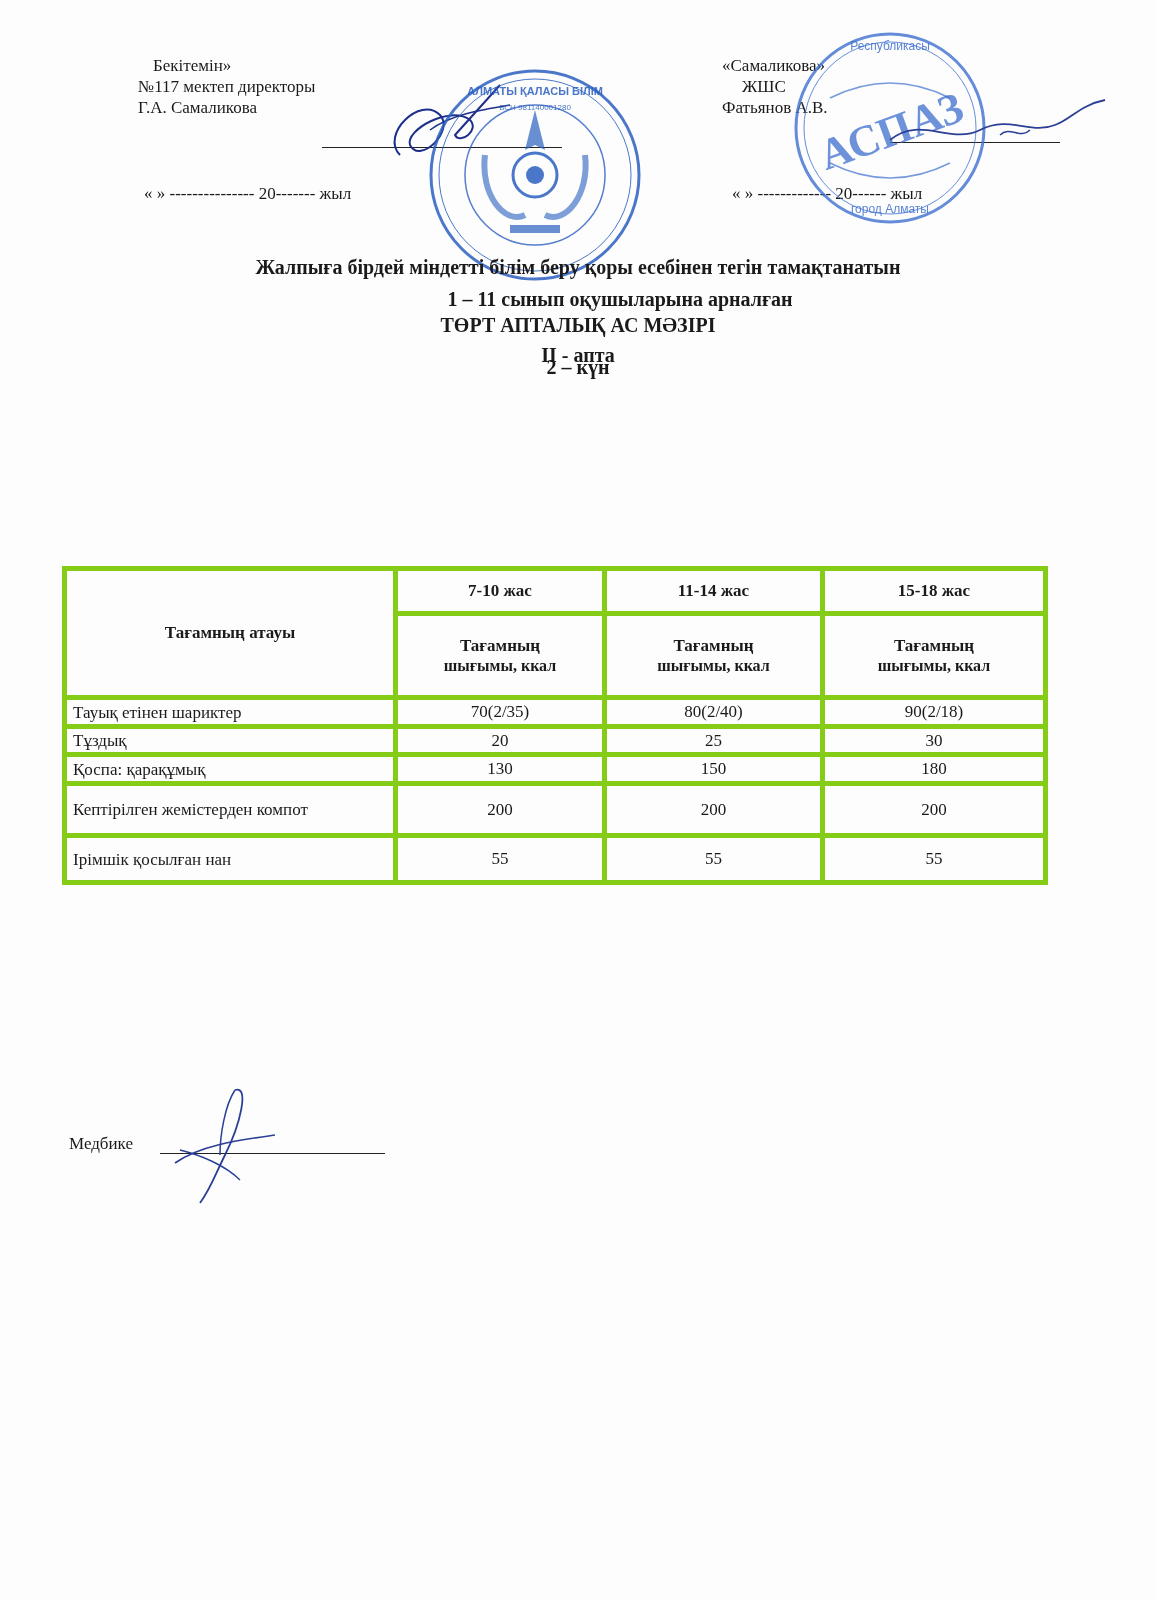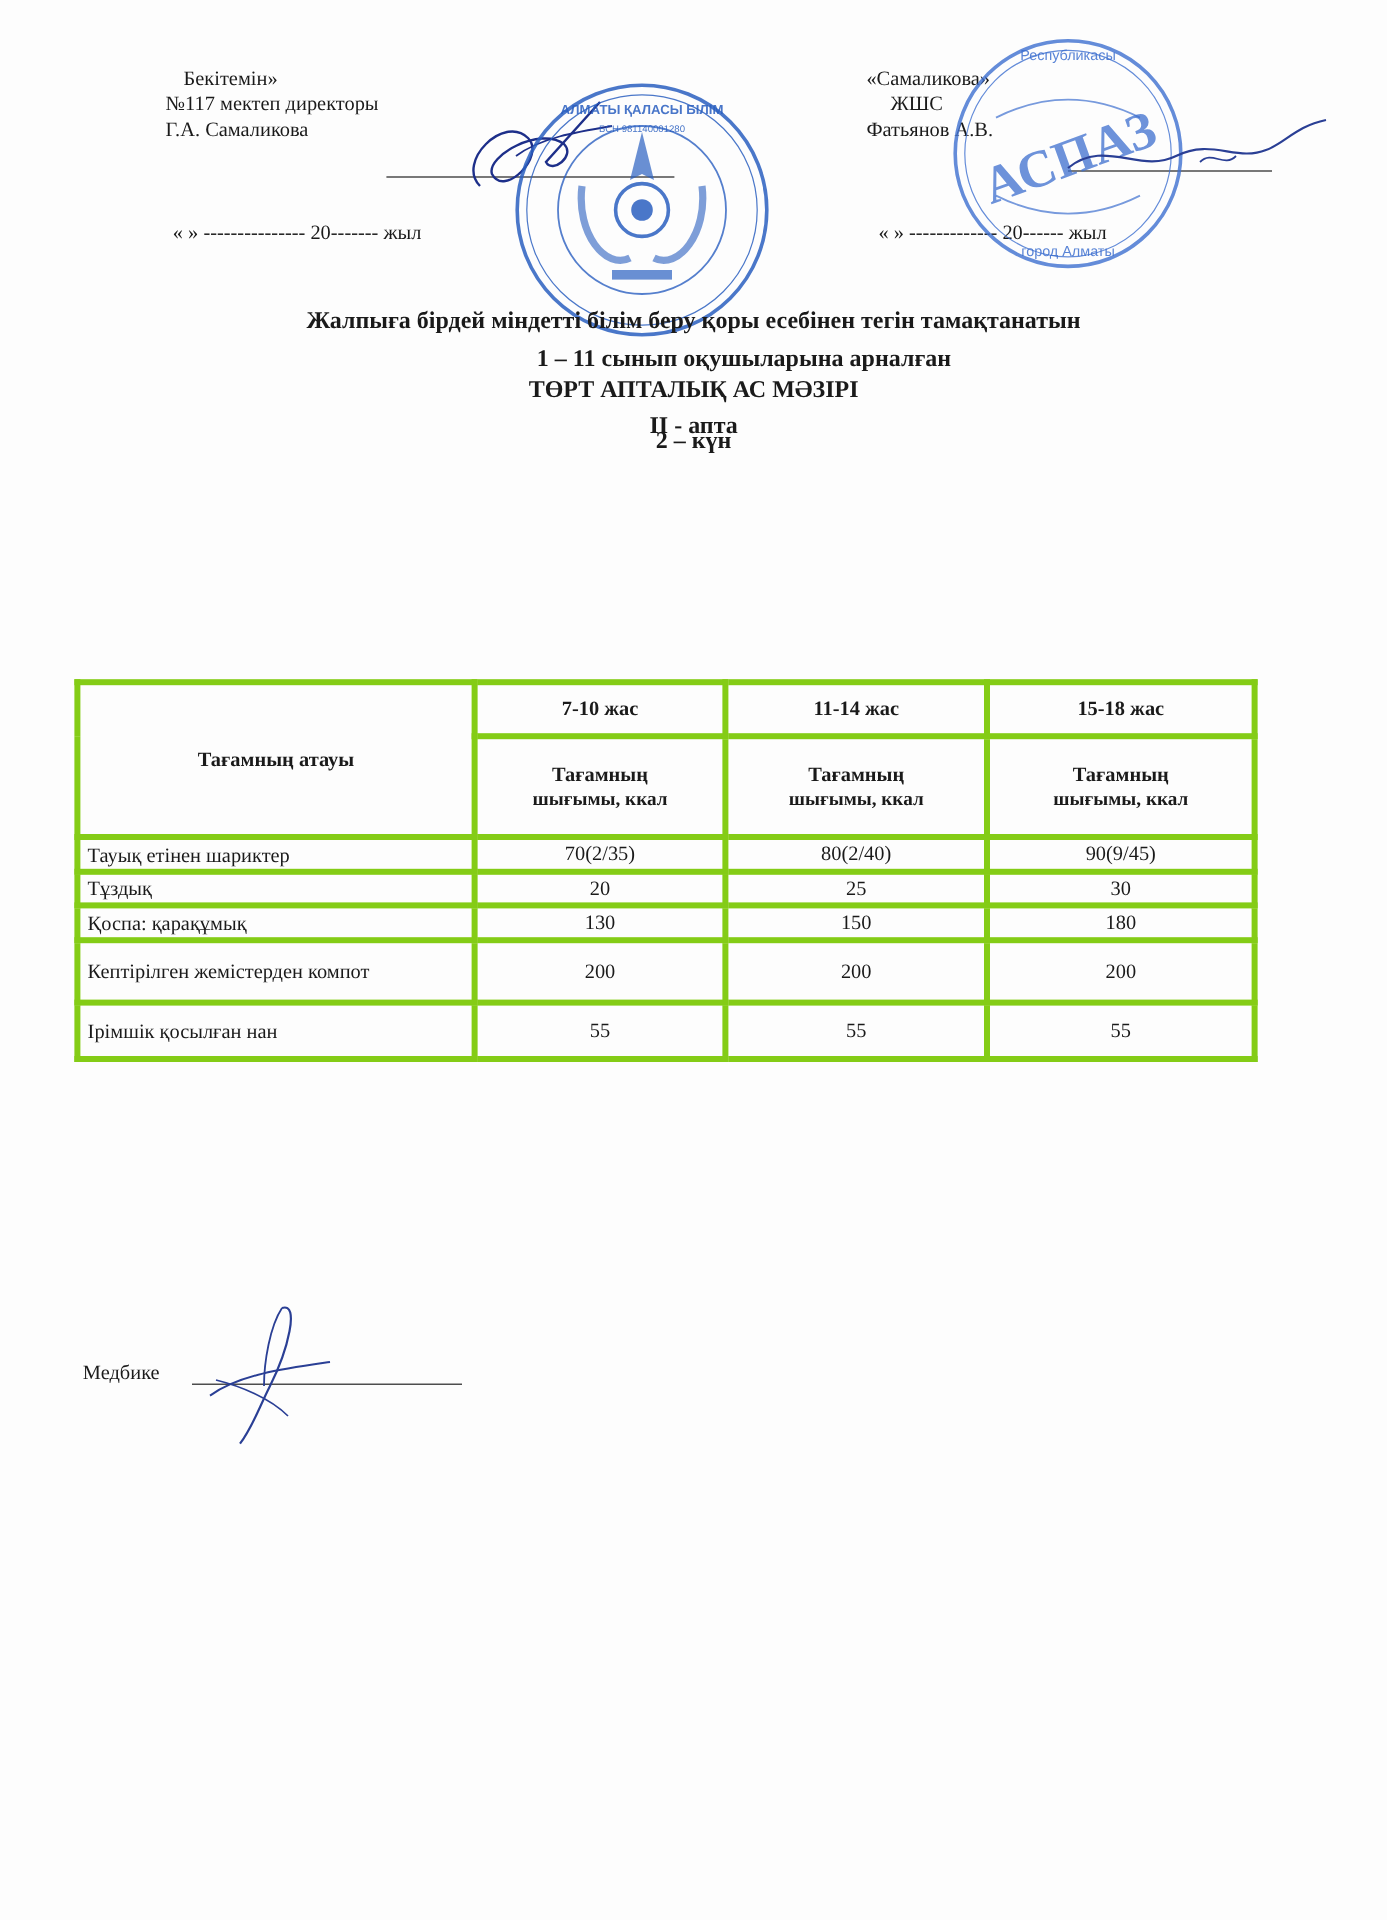--- a/index.html
+++ b/index.html
@@ -96,21 +96,21 @@
   </tr>
   <tr style="height:84px;">
     <th><span>Тағамның</span><br><span style="font-size:16px;">шығымы, ккал</span></th>
     <th><span>Тағамның</span><br><span style="font-size:16px;">шығымы, ккал</span></th>
     <th><span>Тағамның</span><br><span style="font-size:16px;">шығымы, ккал</span></th>
   </tr>
   <tr style="height:29px;">
     <td class="name">Тауық етінен шариктер</td>
     <td class="num">70(2/35)</td>
     <td class="num">80(2/40)</td>
-    <td class="num">90(9/45)</td>
+    <td class="num">90(2/18)</td>
   </tr>
   <tr style="height:28px;">
     <td class="name">Тұздық</td>
     <td class="num">20</td>
     <td class="num">25</td>
     <td class="num">30</td>
   </tr>
   <tr style="height:29px;">
     <td class="name">Қоспа: қарақұмық</td>
     <td class="num">130</td>

